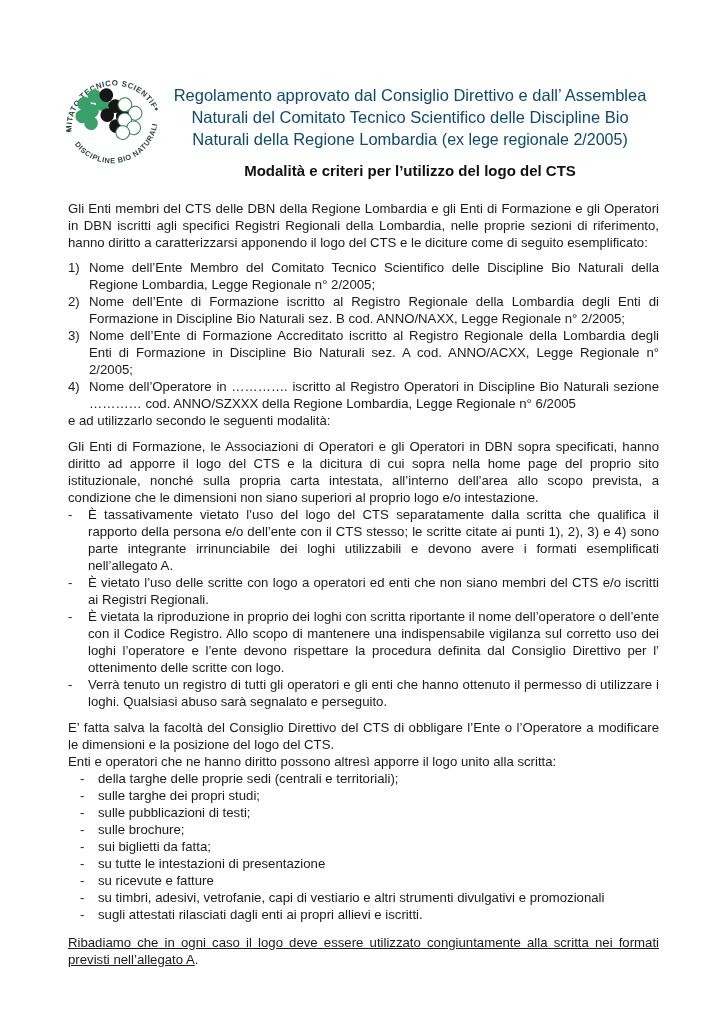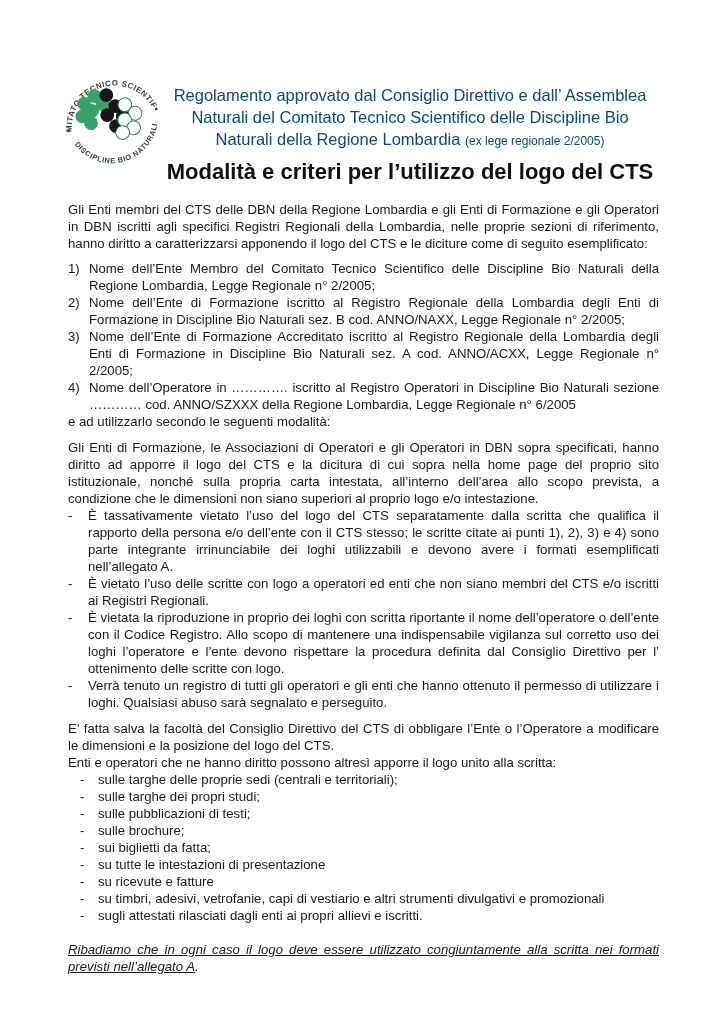--- a/index.html
+++ b/index.html
@@ -20,24 +20,24 @@
     margin-left:150px;
     width:520px;
     text-align:center;
   }
   .hline{
     margin:0;
     font-size:16.5px;
     line-height:22px;
     color:#0c4a6e;
   }
-  .hsmall{font-size:12px;}
+  .hsmall{font-size:16px;}
   .doc-title{
     margin:8px 0 0 0;
-    font-size:22px;
+    font-size:15px;
     font-weight:bold;
     line-height:24px;
     color:#111;
   }
   .content{
     margin:0 66px 0 68px;
     font-size:13.2px;
     line-height:17px;
     text-align:justify;
   }
@@ -45,21 +45,21 @@
   .intro{margin-top:17px;}
   .gap{margin-top:9px;}
   .numlist{margin-top:8px;}
   .item{margin:0;}
   .hang1{padding-left:21px;text-indent:-21px;}
   .hang1 .mk{display:inline-block;width:21px;text-indent:0;}
   .hang2{padding-left:20px;text-indent:-20px;}
   .hang2 .mk{display:inline-block;width:20px;text-indent:0;}
   .hang3{padding-left:30px;text-indent:-18px;}
   .hang3 .mk3{display:inline-block;width:18px;text-indent:0;}
-  .footer-note{margin-top:17px;font-style:italic;}
+  .footer-note{margin-top:11px;}
   .ul{text-decoration:underline;}
 </style>
 </head>
 <body>
 
 <div class="page">
 
   <div class="logo">
     <svg viewBox="0 0 110 110" width="108" height="108">
       <defs>
@@ -130,21 +130,21 @@
       <p class="item hang2"><span class="mk">-</span><span>È tassativamente vietato l’uso del logo del CTS separatamente dalla scritta che qualifica il rapporto della persona e/o dell’ente con il CTS stesso; le scritte citate ai punti 1), 2), 3) e 4) sono parte integrante irrinunciabile dei loghi utilizzabili e devono avere i formati esemplificati nell’allegato A.</span></p>
       <p class="item hang2"><span class="mk">-</span><span>È vietato l’uso delle scritte con logo a operatori ed enti che non siano membri del CTS e/o iscritti ai Registri Regionali.</span></p>
       <p class="item hang2"><span class="mk">-</span><span>È vietata la riproduzione in proprio dei loghi con scritta riportante il nome dell’operatore o dell’ente con il Codice Registro. Allo scopo di mantenere una indispensabile vigilanza sul corretto uso dei loghi l’operatore e l’ente devono rispettare la procedura definita dal Consiglio Direttivo per l’ ottenimento delle scritte con logo.</span></p>
       <p class="item hang2"><span class="mk">-</span><span>Verrà tenuto un registro di tutti gli operatori e gli enti che hanno ottenuto il permesso di utilizzare i loghi. Qualsiasi abuso sarà segnalato e perseguito.</span></p>
     </div>
 
     <p class="para gap">E’ fatta salva la facoltà del Consiglio Direttivo del CTS di obbligare l’Ente o l’Operatore a modificare le dimensioni e la posizione del logo del CTS.</p>
     <p class="para">Enti e operatori che ne hanno diritto possono altresì apporre il logo unito alla scritta:</p>
 
     <div>
-      <p class="item hang3"><span class="mk3">-</span><span>sulle targhe delle proprie sedi (centrali e territoriali);</span></p>
+      <p class="item hang3"><span class="mk3">-</span><span>della targhe delle proprie sedi (centrali e territoriali);</span></p>
       <p class="item hang3"><span class="mk3">-</span><span>sulle targhe dei propri studi;</span></p>
       <p class="item hang3"><span class="mk3">-</span><span>sulle pubblicazioni di testi;</span></p>
       <p class="item hang3"><span class="mk3">-</span><span>sulle brochure;</span></p>
       <p class="item hang3"><span class="mk3">-</span><span>sui biglietti da fatta;</span></p>
       <p class="item hang3"><span class="mk3">-</span><span>su tutte le intestazioni di presentazione</span></p>
       <p class="item hang3"><span class="mk3">-</span><span>su ricevute e fatture</span></p>
       <p class="item hang3"><span class="mk3">-</span><span>su timbri, adesivi, vetrofanie, capi di vestiario e altri strumenti divulgativi e promozionali</span></p>
       <p class="item hang3"><span class="mk3">-</span><span>sugli attestati rilasciati dagli enti ai propri allievi e iscritti.</span></p>
     </div>
 

